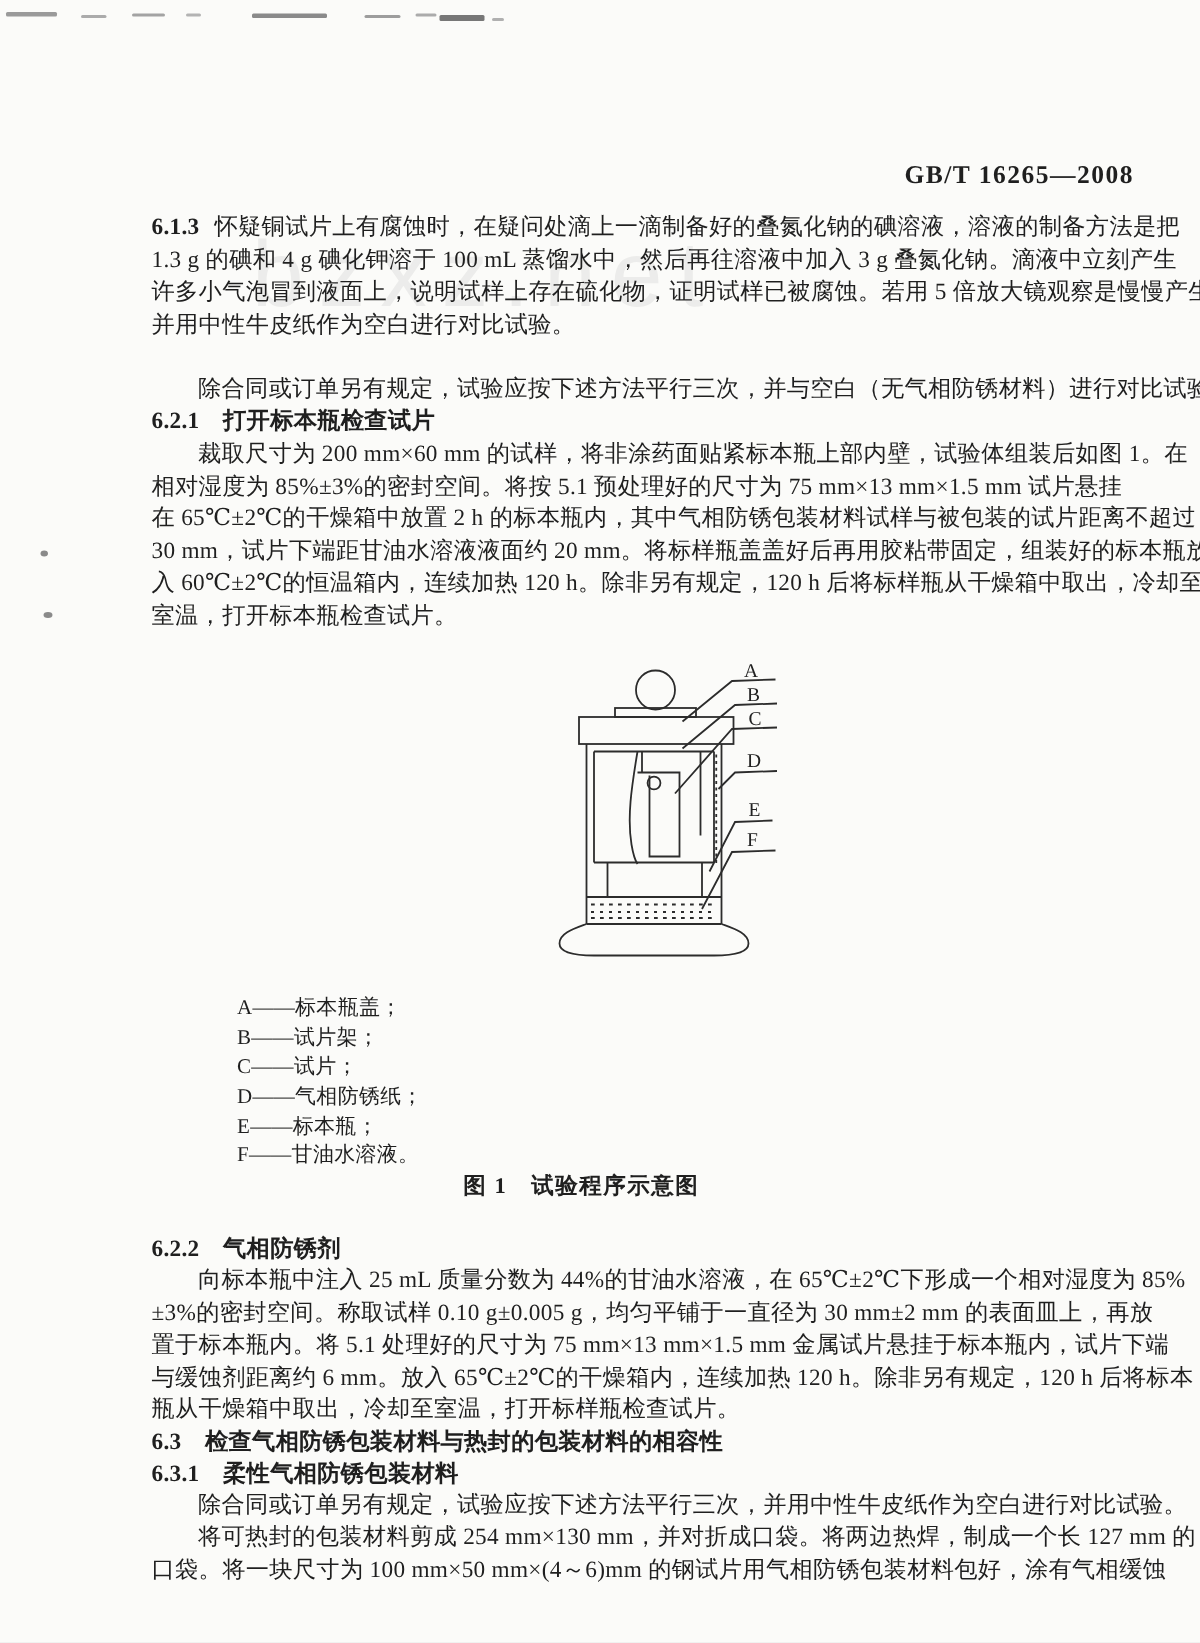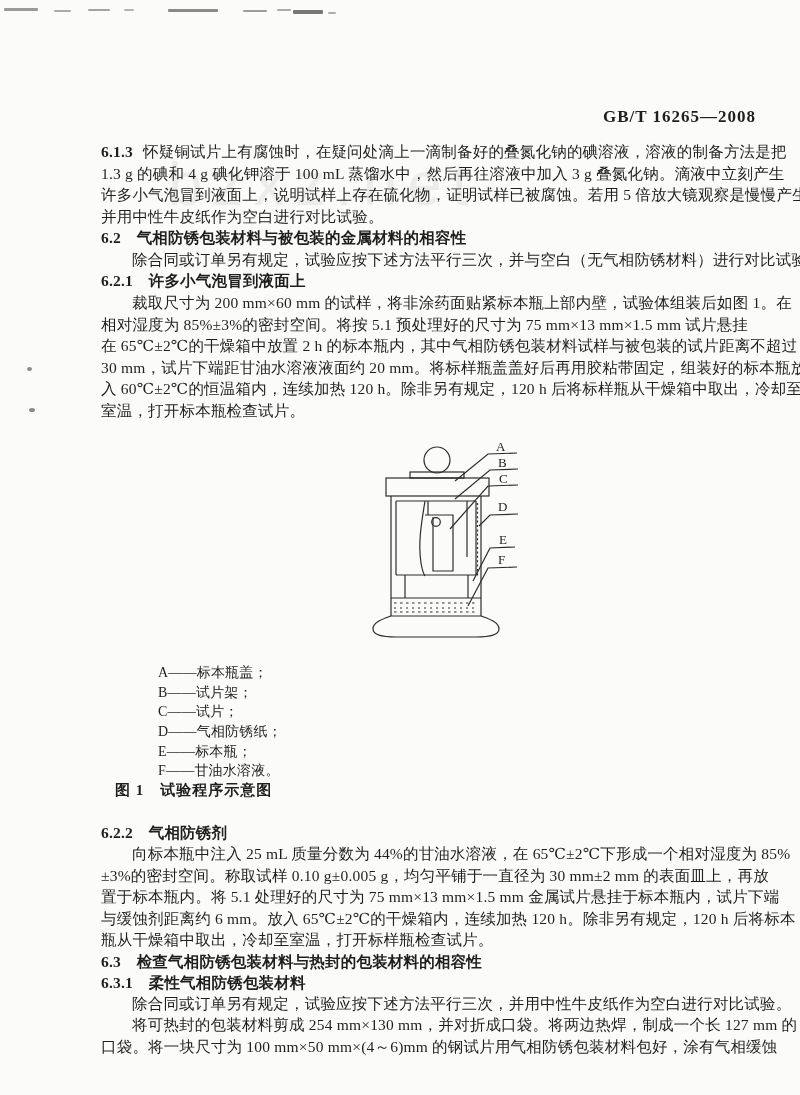--- a/index.html
+++ b/index.html
@@ -11,21 +11,21 @@
   .blk{position:absolute;left:101px;width:665px;}
   .ln{white-space:nowrap;font-size:15.5px;line-height:21.6px;height:21.6px;letter-spacing:.2px;}
   .hd{font-weight:bold;}
   .ind{padding-left:31px;}
   .num{font-weight:bold;margin-right:10px;}
   .doc-number{
     position:absolute;top:107px;right:44px;
     font-weight:bold;font-size:17px;letter-spacing:1px;text-align:center;
   }
   .legend .ln{font-size:14px;line-height:19.7px;height:19.7px;}
-  .caption{position:absolute;left:115px;top:781px;width:545px;text-align:left;
+  .caption{position:absolute;left:115px;top:781px;width:545px;text-align:center;
     font-weight:bold;font-size:15px;letter-spacing:1px;}
   .watermark{
     position:absolute;left:168px;top:148px;
     font-size:62px;font-weight:normal;letter-spacing:10px;
     color:rgba(160,160,160,0.16);font-family:"Liberation Sans",sans-serif;
   }
   .artifact{position:absolute;background:#8f8f8f;border-radius:1px;}
   .speck{position:absolute;background:#8a8a8a;border-radius:50%;}
   svg.fig{position:absolute;left:355px;top:441px;}
   svg.fig path,svg.fig line,svg.fig rect,svg.fig circle,svg.fig polyline{
@@ -53,29 +53,26 @@
 
   <div class="doc-number">GB/T 16265—2008</div>
 
   <div class="blk" style="top:141px;">
     <div class="ln"><span class="num">6.1.3</span><span>怀疑铜试片上有腐蚀时，在疑问处滴上一滴制备好的叠氮化钠的碘溶液，溶液的制备方法是把</span></div>
     <div class="ln">1.3 g 的碘和 4 g 碘化钾溶于 100 mL 蒸馏水中，然后再往溶液中加入 3 g 叠氮化钠。滴液中立刻产生</div>
     <div class="ln">许多小气泡冒到液面上，说明试样上存在硫化物，证明试样已被腐蚀。若用 5 倍放大镜观察是慢慢产生</div>
     <div class="ln">并用中性牛皮纸作为空白进行对比试验。</div>
   </div>
 
-  <div class="blk" style="top:227px;">
-    <div class="ln hd">6.2　气相防锈包装材料与被包装的金属材料的相容性</div>
-  </div>
   <div class="blk" style="top:249px;">
     <div class="ln ind">除合同或订单另有规定，试验应按下述方法平行三次，并与空白（无气相防锈材料）进行对比试验。</div>
   </div>
 
   <div class="blk" style="top:270px;">
-    <div class="ln hd">6.2.1　许多小气泡冒到液面上</div>
+    <div class="ln hd">6.2.1　打开标本瓶检查试片</div>
   </div>
   <div class="blk" style="top:292px;">
     <div class="ln ind">裁取尺寸为 200 mm×60 mm 的试样，将非涂药面贴紧标本瓶上部内壁，试验体组装后如图 1。在</div>
     <div class="ln">相对湿度为 85%±3%的密封空间。将按 5.1 预处理好的尺寸为 75 mm×13 mm×1.5 mm 试片悬挂</div>
     <div class="ln">在 65℃±2℃的干燥箱中放置 2 h 的标本瓶内，其中气相防锈包装材料试样与被包装的试片距离不超过</div>
     <div class="ln">30 mm，试片下端距甘油水溶液液面约 20 mm。将标样瓶盖盖好后再用胶粘带固定，组装好的标本瓶放</div>
     <div class="ln">入 60℃±2℃的恒温箱内，连续加热 120 h。除非另有规定，120 h 后将标样瓶从干燥箱中取出，冷却至</div>
     <div class="ln">室温，打开标本瓶检查试片。</div>
   </div>
 

